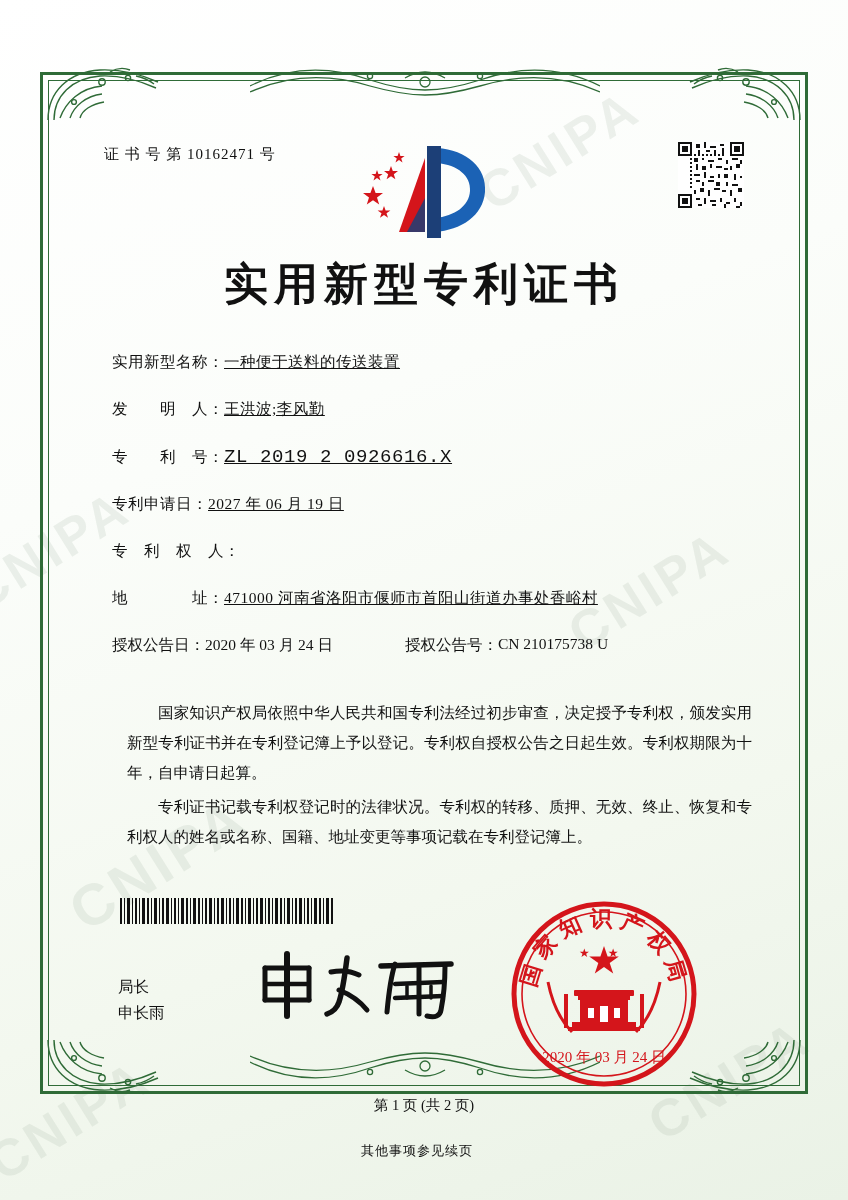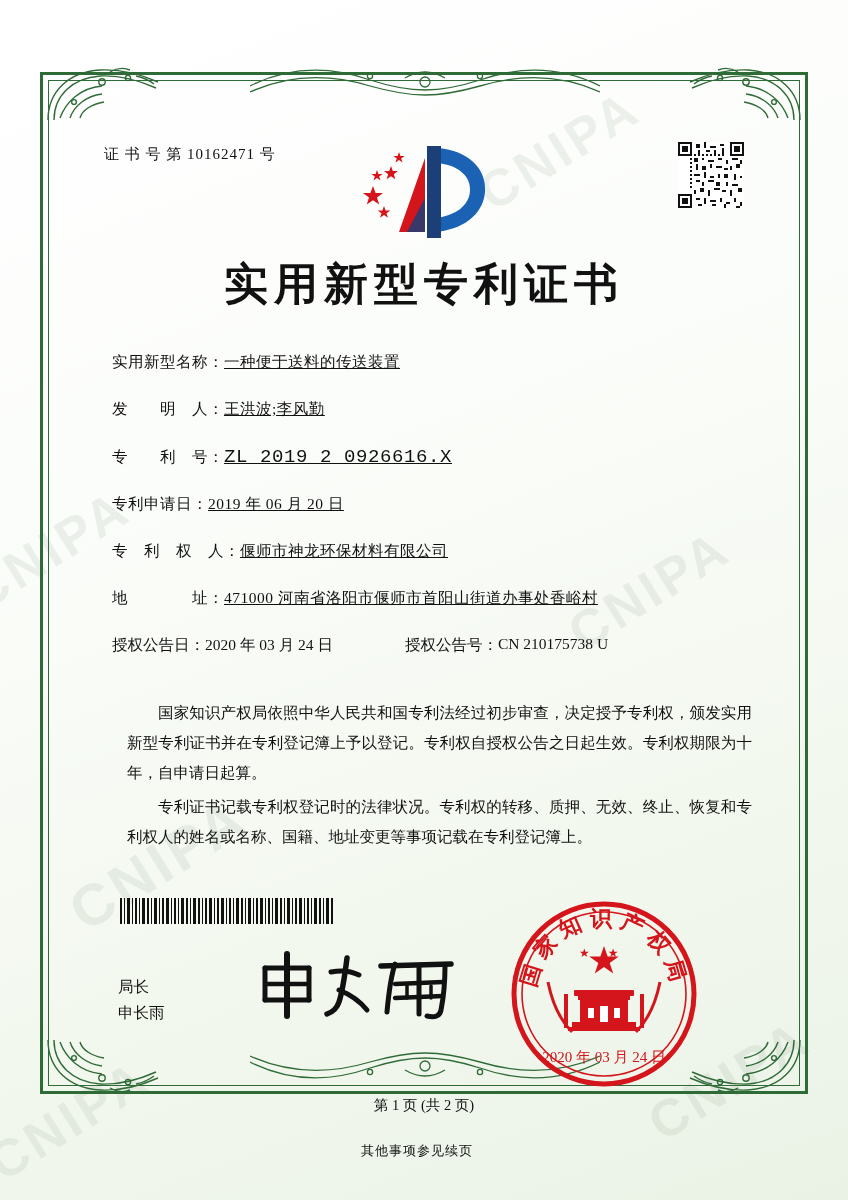--- a/index.html
+++ b/index.html
@@ -442,25 +442,24 @@
     <div class="field">
       <span class="lab">发　　明　人：</span>
       <span class="val">王洪波;李风勤</span>
     </div>
     <div class="field">
       <span class="lab">专　　利　号：</span>
       <span class="val mono">ZL 2019 2 0926616.X</span>
     </div>
     <div class="field">
       <span class="lab">专利申请日：</span>
-      <span class="val">2019 年 06 月 20 日</span>
+      <span class="val">2027 年 06 月 19 日</span>
     </div>
     <div class="field">
       <span class="lab">专　利　权　人：</span>
-      <span class="val">偃师市神龙环保材料有限公司</span>
     </div>
     <div class="field">
       <span class="lab">地　　　　址：</span>
       <span class="val">471000 河南省洛阳市偃师市首阳山街道办事处香峪村</span>
     </div>
     <div class="field-row2">
       <span class="lab">授权公告日：</span>
       <span class="val">2020 年 03 月 24 日</span>
       <span class="gap"></span>
       <span class="lab">授权公告号：</span>

